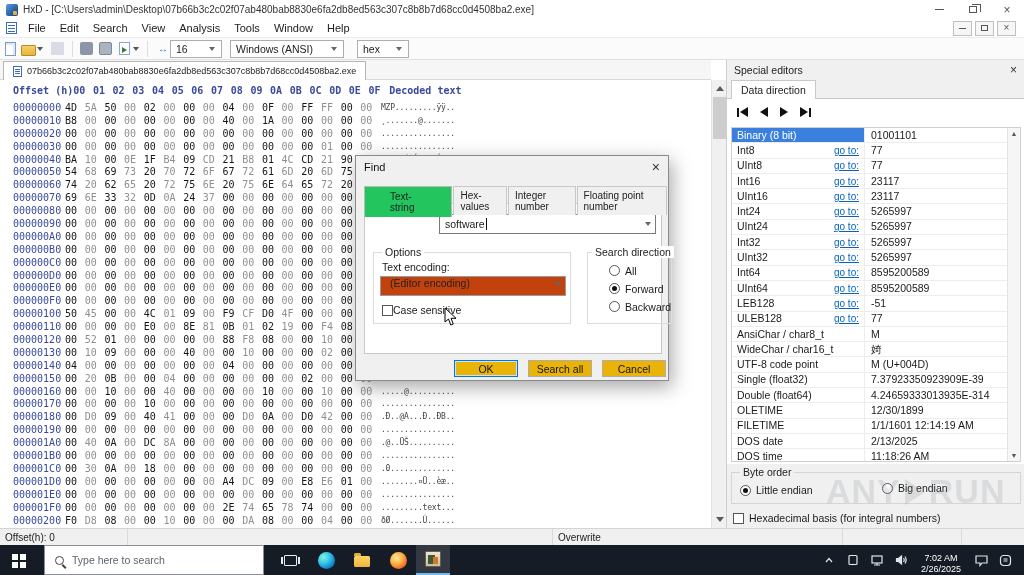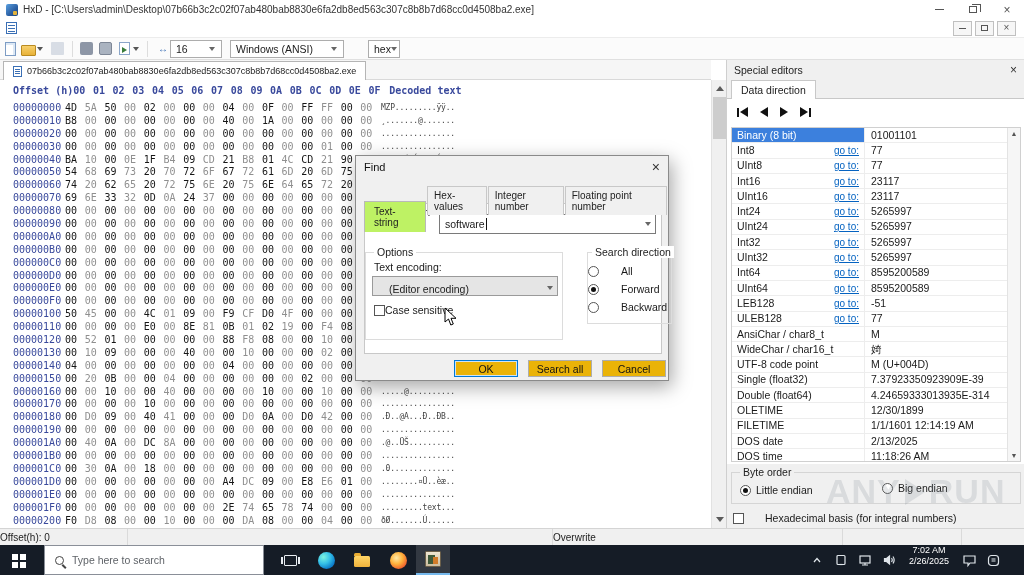--- a/index.html
+++ b/index.html
@@ -107,62 +107,62 @@
   .insp-scroll .a-dn{position:absolute;bottom:2px;left:0;width:12px;text-align:center;font-size:7px;color:#555}
 
   .groupbox{position:absolute;border:1px solid #d5d5d5}
   .groupbox>.legend{position:absolute;top:-7px;left:8px;background:#f0f0f0;padding:0 3px;font-size:10.5px;color:#222}
   .byteorder{left:4px;top:412px;width:290px;height:32px}
   .bo-row{display:flex;align-items:center;height:100%;padding:4px 0 0 8px;gap:5px}
   .bo-big{position:absolute;left:150px;top:9px;display:flex;gap:5px;align-items:center}
   .radio{width:11px;height:11px;border:1px solid #555;border-radius:50%;background:#fff;position:relative;flex:0 0 auto}
   .radio.on::after{content:"";position:absolute;left:2px;top:2px;width:5px;height:5px;border-radius:50%;background:#111}
   .cb{width:11px;height:11px;border:1px solid #555;background:#fff;flex:0 0 auto}
-  .hexbasis{position:absolute;left:6px;top:452px;display:flex;gap:21px;align-items:center;font-size:10.5px}
+  .hexbasis{position:absolute;left:6px;top:452px;display:flex;gap:5px;align-items:center;font-size:10.5px}
 
   
   .find{position:absolute;left:355px;top:155px;width:314px;height:226px;background:#f0f0f0;
     border:1px solid #8a8a8a;box-shadow:3px 6px 18px rgba(0,0,0,.35);z-index:20;font-size:10.5px}
   .find-title{height:22px;display:flex;align-items:center;padding:0 8px;background:#f0f0f0;color:#111;font-size:11px}
   .find-close{margin-left:auto;font-size:14px;color:#333}
   .find-tabs{position:absolute;left:8px;top:28px;display:flex;align-items:flex-end;font-size:10px;z-index:2}
   .find-tab{padding:3px 6px;border:1px solid #c8c8c8;border-bottom:none;background:#f0f0f0;color:#222;margin-right:1px}
-  .find-tab.active{background:#bef264;padding:4px 9px;border-color:#b9b9b9;position:relative;top:17px}
+  .find-tab.active{background:#22c55e;padding:4px 25px;border-color:#b9b9b9;position:relative;top:2px}
   .find-page{position:absolute;left:8px;top:47px;width:298px;height:151px;background:#fff;border:1px solid #c8c8c8}
   .fp-label{position:absolute;left:14px;top:2px}
   .search-combo{position:absolute;left:74px;top:10px;width:217px;height:20px;background:#fff;border:1px solid #7a7a7a;
     display:flex;align-items:center;padding-left:5px}
   .caret{width:1px;height:12px;background:#111;margin-left:1px}
-  .fg-options{left:0;top:48px;width:198px;height:88px;border-color:#dcdcdc}
+  .fg-options{left:8px;top:48px;width:198px;height:72px;border-color:#dcdcdc}
   .fg-options>.legend,.fg-dir>.legend{background:#fff}
   .enc-label{position:absolute;left:8px;top:8px}
-  .enc-select{position:absolute;left:6px;top:23px;width:186px;height:20px;background:#e5e5e5;border:1px solid #9a9a9a;
-    display:flex;align-items:flex-end;padding-left:16px;color:#222}
+  .enc-select{position:absolute;left:6px;top:23px;width:186px;height:20px;background:#c2410c;border:1px solid #9a9a9a;
+    display:flex;align-items:flex-start;padding-left:9px;color:#222}
   .case-row{position:absolute;left:8px;top:51px;display:flex;align-items:center}
   .fg-dir{left:222px;top:48px;width:85px;height:72px;border-color:#dcdcdc}
-  .dir-row{position:absolute;left:0;display:flex;gap:22px;align-items:flex-end}
+  .dir-row{position:absolute;left:21px;display:flex;gap:5px;align-items:flex-start}
   .find-btns{position:absolute;left:0;top:204px;width:100%;height:20px}
   .fbtn{position:absolute;width:64px;height:17px;background:#eab308;border:1px solid #adadad;
     display:flex;align-items:center;justify-content:center;font-size:10.5px;color:#111}
   .fbtn.default{border:1px solid #0078d7;box-shadow:inset 0 0 0 1px #cde3f5}
   .b-ok{left:98px}.b-all{left:172px}.b-cancel{left:246px}
 
   
   .cursor{position:absolute;left:444px;top:307px;z-index:40;pointer-events:none}
 
   
   .watermark{position:absolute;left:826px;top:472px;z-index:30;display:flex;align-items:center;gap:4px;
     font-size:34px;font-weight:bold;color:rgba(125,135,145,.20);pointer-events:none;letter-spacing:1px}
   .wm-tri{width:0;height:0;border-top:13px solid transparent;border-bottom:13px solid transparent;
     border-left:20px solid rgba(125,135,145,.20)}
 
   
   .statusbar{position:absolute;left:0;top:528px;width:1024px;height:17px;background:#f0f0f0;
     border-top:1px solid #d4d4d4;display:flex;font-size:10px;color:#222}
-  .st-cell{border-right:1px solid #dadada;display:flex;align-items:center;height:100%}
+  .st-cell{border-right:1px solid #dadada;display:flex;align-items:center;padding-left:5px;height:100%}
   .st-1{width:128px}.st-2{width:425px}.st-3{width:290px}.st-4{width:119px}.st-5{flex:1;border-right:none}
 
   
   .taskbar{position:absolute;left:0;top:545px;width:1024px;height:30px;background:#151c26;display:flex;align-items:stretch}
   .tb-start{width:44px;display:flex;align-items:center;justify-content:center}
   .win-logo{width:6px;height:6px;background:#fff;box-shadow:8px 0 0 #fff,0 8px 0 #fff,8px 8px 0 #fff;margin:-7px 7px 0 -7px}
   .tb-search{width:220px;background:#fff;display:flex;align-items:center;gap:8px;padding-left:10px;
     font-size:10.5px;color:#5f6368;border:1px solid #8a8f98}
   .mag{width:9px;height:9px;border:1.5px solid #444;border-radius:50%;position:relative;flex:0 0 auto}
   .mag::after{content:"";position:absolute;left:7px;top:7px;width:5px;height:1.5px;background:#444;transform:rotate(45deg);transform-origin:0 0}
@@ -171,21 +171,21 @@
   .i-taskview{width:13px;height:11px;border:1.4px solid #e8edf2;border-radius:1px;position:relative}
   .i-taskview::before{content:"";position:absolute;left:-4px;top:1px;width:2px;height:7px;background:#e8edf2}
   .i-taskview::after{content:"";position:absolute;right:-4px;top:1px;width:2px;height:7px;background:#e8edf2}
   .i-edge{width:17px;height:17px;border-radius:50%;background:radial-gradient(circle at 32% 30%,#7df3df 0%,#35c1e8 40%,#0e7ecb 72%,#0a5fae 100%)}
   .i-folder{width:16px;height:11px;background:linear-gradient(#ffd567,#f0b33c);border-radius:1.5px;position:relative;margin-top:2px}
   .i-folder::before{content:"";position:absolute;left:0;top:-3px;width:7px;height:3px;background:#e9ad33;border-radius:1.5px 1.5px 0 0}
   .i-firefox{width:17px;height:17px;border-radius:50%;background:radial-gradient(circle at 38% 35%,#ffe9a8 0%,#ffb33c 40%,#f0662e 72%,#b5303f 100%)}
   .i-hxd{width:16px;height:16px;background:linear-gradient(#efe6d2,#cbbc9f);border:1px solid #6b5f4a;border-radius:1px;position:relative}
   .i-hxd::before{content:"";position:absolute;left:2px;top:3px;width:7px;height:9px;background:#3f5a3a}
   .i-hxd::after{content:"";position:absolute;right:2px;top:5px;width:5px;height:7px;background:#d07b2a}
-  .tray{margin-left:auto;display:flex;align-items:flex-start;gap:2px;padding-right:20px}
+  .tray{margin-left:auto;display:flex;align-items:flex-end;gap:2px;padding-right:8px}
   .tray-ic{width:22px;height:30px;display:flex;align-items:center;justify-content:center}
   .tray svg{stroke:#dfe5ea;fill:none;stroke-width:1.2}
   .tb-clock{display:flex;flex-direction:column;justify-content:center;align-items:center;
     color:#fff;font-size:9px;line-height:11px;padding:0 7px;white-space:nowrap}
 </style>
 </head>
 <body>
 
 <div class="screen">
 
@@ -200,20 +200,30 @@
           <div class="g-restore"></div>
         </div>
       <div class="win-btn">
           <span class="g-close">×</span>
         </div>
     </div>
   </div>
 
   <div class="menubar">
     <div class="mdi-icon"></div>
+    <div id="menu-items" style="display:flex;height:100%">
+        <span class="menu-item">File</span>
+        <span class="menu-item">Edit</span>
+        <span class="menu-item">Search</span>
+        <span class="menu-item">View</span>
+        <span class="menu-item">Analysis</span>
+        <span class="menu-item">Tools</span>
+        <span class="menu-item">Window</span>
+        <span class="menu-item">Help</span>
+      </div>
     <div class="mdi-controls">
       <div class="mdi-btn">
           <div class="g-min2"></div>
         </div>
       <div class="mdi-btn">
           <div class="g-rest2"></div>
         </div>
       <div class="mdi-btn">
           <span class="g-close2">×</span>
         </div>
@@ -233,21 +243,21 @@
     <div class="tb-sep"></div>
     <span class="i-width">↔</span>
     <div class="tb-combo" style="width:52px">
       <span>16</span>
       <span class="combo-arrow"></span>
     </div>
     <div class="tb-combo" style="width:114px;margin-left:8px">
       <span>Windows (ANSI)</span>
       <span class="combo-arrow"></span>
     </div>
-    <div class="tb-combo" style="width:32px;margin-left:24px">
+    <div class="tb-combo" style="width:52px;margin-left:13px">
       <span>hex</span>
       <span class="combo-arrow"></span>
     </div>
   </div>
 
   <div class="tabbar">
     <div class="file-tab">
       <div class="doc-icon"></div>
       <span>07b66b3c2c02f07ab480bab8830e6fa2db8ed563c307c8b8b7d68cc0d4508ba2.exe</span>
     </div>

